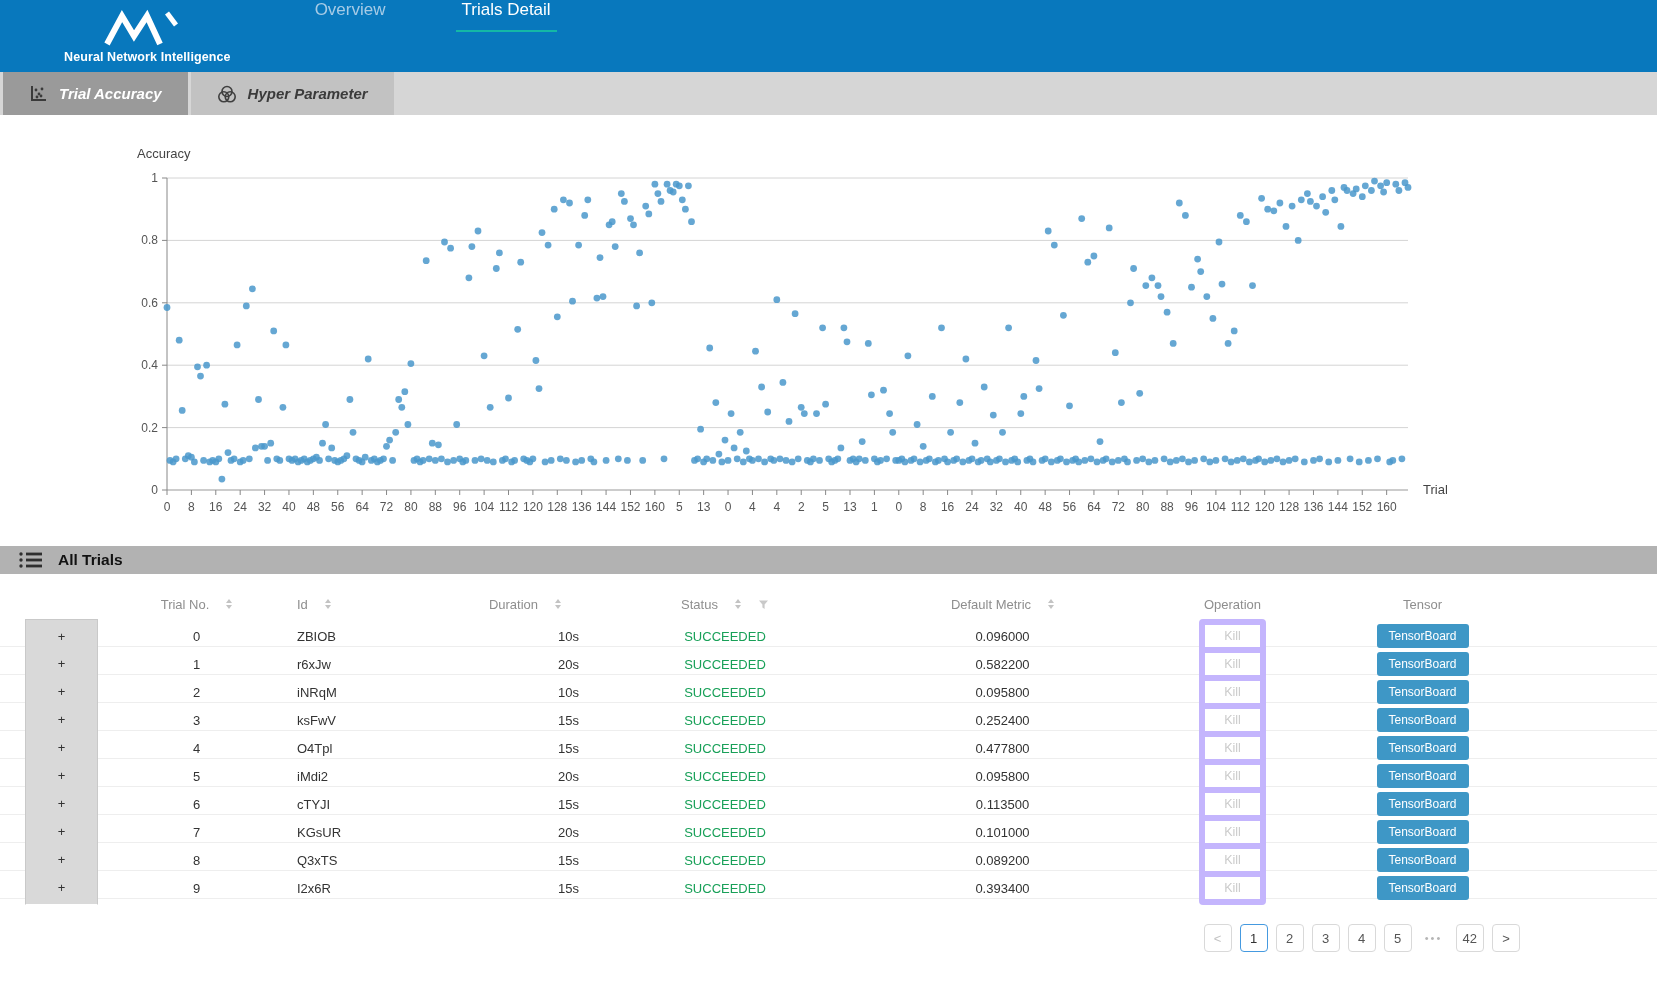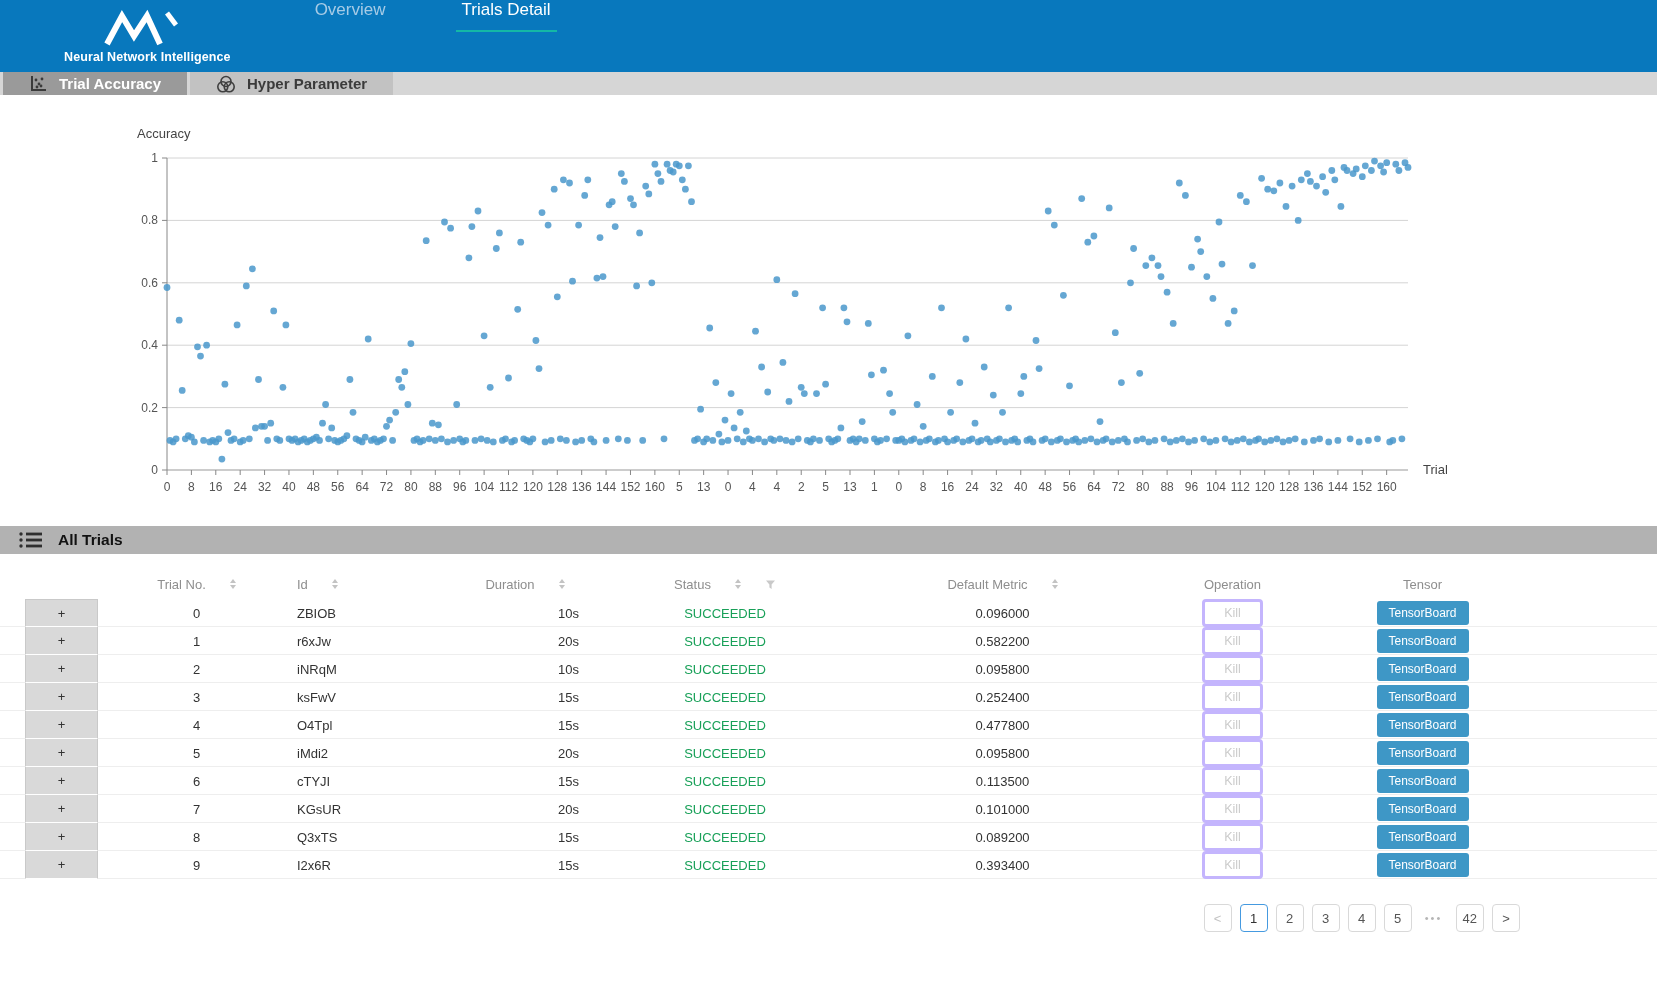--- a/index.html
+++ b/index.html
@@ -12,21 +12,21 @@
 
   
   .app-header { height:72px; background:var(--header_blue); display:flex; align-items:stretch; }
   .logo-block { margin-left:64px; display:flex; flex-direction:column; align-items:center; justify-content:center; }
   .logo-title { color:#fff; font-size:12.5px; font-weight:700; margin-top:1px; letter-spacing:0.1px; }
   .nav { display:flex; align-items:flex-start; margin-left:78px; gap:64px; }
   .nav-item { color:var(--nav_inactive); font-size:17px; padding:0 6px 12px; cursor:pointer; border-bottom:2px solid transparent; }
   .nav-item.active { color:#fff; border-bottom:2px solid #14b8a6; padding-bottom:10px; }
 
   
-  .tab-strip { height:23px; background:var(--tab_strip); display:flex; }
+  .tab-strip { height:43px; background:var(--tab_strip); display:flex;font-style:italic; }
   .tab { display:flex; align-items:center; gap:11px; padding:0 26px; background:var(--tab_bg);
          margin-right:3px; font-size:15px; font-weight:600; color:#3b3b3b; cursor:pointer; }
   .tab.first { margin-left:3px; }
   .tab.active { background:var(--tab_active_bg); color:#fff; }
   .tab svg { display:block; }
 
   
   .chart-section { position:relative; height:425px; }
   .chart-section svg { display:block; }
   .tick-label { font-size:12px; fill:#555; font-family:"Liberation Sans",sans-serif; }
@@ -36,34 +36,34 @@
   .all-trials-bar { height:28px; background:var(--bar_gray); display:flex; align-items:center; margin-top:6px; }
   .all-trials-bar .list-icon { margin-left:18px; }
   .all-trials-title { margin-left:14px; font-size:15.5px; font-weight:700; color:#111; }
 
   
   .trials-table { margin-top:15px; }
   .t-row { display:grid; grid-template-columns:25px 73px 197px 130px 200px 200px 355px 105px 275px;
            align-items:center; height:28px; font-size:13px; color:#333; }
   .t-row.t-head { height:30px; color:#8e8e8e; }
   .t-row.body { border-bottom:1px solid #eeeeee; }
-  .head-cell { display:flex; justify-content:center; align-items:center; gap:24px; color:#8e8e8e; font-size:13px; }
+  .head-cell { display:flex; justify-content:center; align-items:center; gap:17px; color:#8e8e8e; font-size:13px; }
   .head-cell.align-left { justify-content:flex-start; padding-left:2px; }
   .cell { text-align:center; }
   .cell.align-left { text-align:left; padding-left:2px; }
   .cell.align-right { text-align:right; padding-right:46px; }
   .cell.status { color:var(--status_green); }
   .sorter { display:flex; flex-direction:column; gap:2px; }
   .caret-up { width:0; height:0; border-left:3.5px solid transparent; border-right:3.5px solid transparent; border-bottom:4px solid #c3c3c3; }
   .caret-down { width:0; height:0; border-left:3.5px solid transparent; border-right:3.5px solid transparent; border-top:4px solid #c3c3c3; }
   .expander { width:100%; height:100%; background:#d9d9d9; border:none; border-left:1px solid #c9c9c9;
               border-right:1px solid #c9c9c9; border-bottom:1px solid #fff; color:#333; font-size:13px;
               display:flex; align-items:center; justify-content:center; cursor:pointer; font-family:inherit; }
   .t-row.body.first .expander { border-top:1px solid #c9c9c9; }
-  .kill-btn { border:3px solid #c4b5fd; color:#cbcbcb; background:#fff; border-radius:4px;
+  .kill-btn { border:6px solid #c4b5fd; color:#cbcbcb; background:#fff; border-radius:4px;
               padding:4px 19px; font-size:12.5px; cursor:default; font-family:inherit; }
   .tb-btn { background:var(--tensorboard_blue); color:#fff; border:none; border-radius:3px;
             padding:5px 0; width:92px; font-size:12px; cursor:pointer; font-family:inherit; }
   .op-cell, .tb-cell { display:flex; justify-content:center; }
 
   
   .pagination { display:flex; justify-content:flex-end; align-items:center; gap:8px; margin:25px 137px 0 0; }
   .page-btn { min-width:28px; height:28px; border:1px solid #d9d9d9; border-radius:4px; background:#fff;
               color:#555; font-size:13px; display:flex; align-items:center; justify-content:center;
               cursor:pointer; font-family:inherit; padding:0 6px; }

